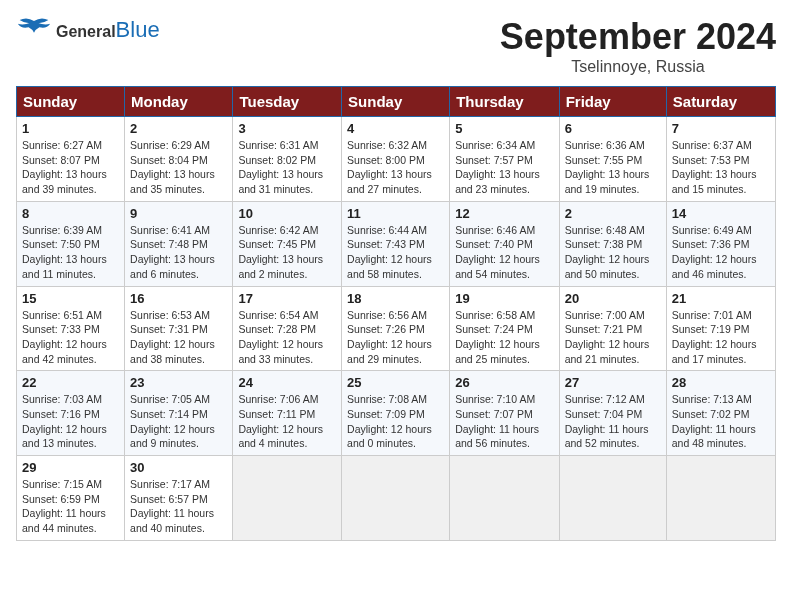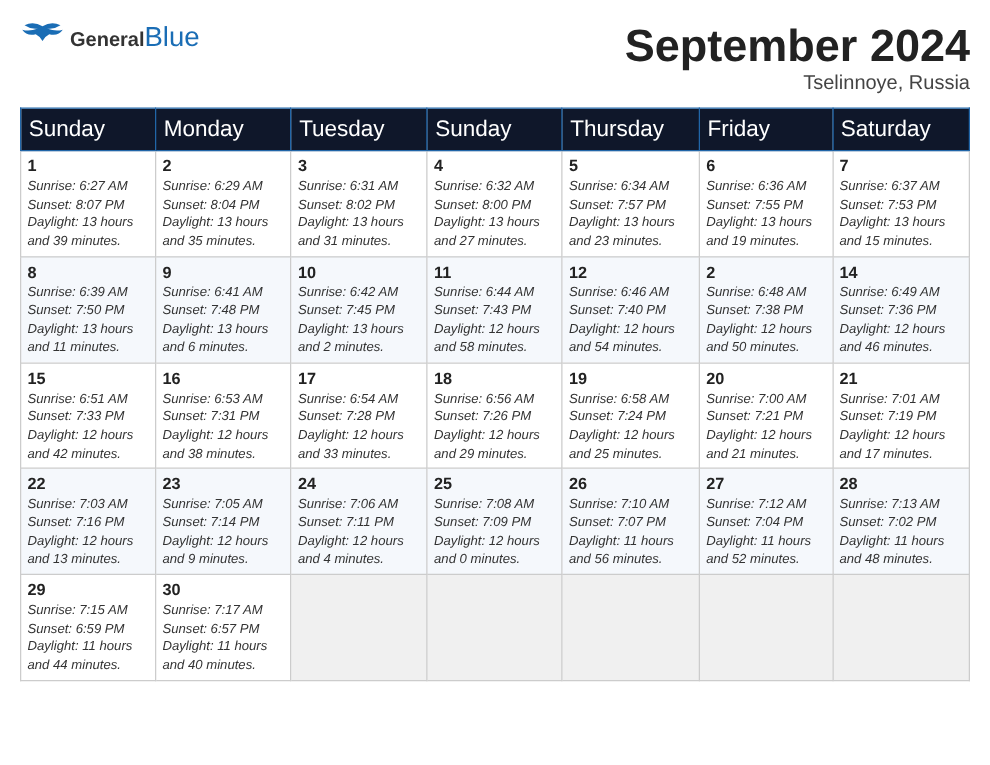--- a/index.html
+++ b/index.html
@@ -9,42 +9,42 @@
       width: 792px;
       min-height: 612px;
       padding: 16px;
     }
     .header {
       display: flex;
       justify-content: space-between;
       align-items: flex-start;
       margin-bottom: 10px;
     }
-    .title-block { text-align: right; }
+    .title-block { text-align: center; }
     .month-title {
       font-size: 36px;
       font-weight: bold;
       color: #222;
     }
     .subtitle {
       font-size: 16px;
       color: #444;
     }
     table {
       width: 100%;
       border-collapse: collapse;
       font-size: 11px;
     }
     thead tr th {
-      background: #0f172a;
+      background: #7f1d1d;
       color: #fff;
       text-align: left;
       padding: 6px 6px;
-      font-size: 18px;
-      font-weight: normal;
+      font-size: 15px;
+      font-weight: bold;
       border: 1px solid #2166a8;
     }
     tbody tr td {
       border: 1px solid #ccc;
       vertical-align: top;
       padding: 4px 5px;
       width: 113px;
       min-height: 80px;
       background: #fff;
     }
@@ -53,21 +53,20 @@
       font-size: 13px;
       font-weight: bold;
       color: #222;
       display: block;
       margin-bottom: 2px;
     }
     .day-info {
       color: #333;
       font-size: 10.5px;
       line-height: 1.4;
-      font-style: italic;
     }
     .empty-cell { background: #f0f0f0 !important; }
     .logo-wrapper {
       display: flex;
       align-items: center;
       gap: 4px;
     }
     .logo-blue { color: #1a6db5; font-weight: normal; font-size: 22px; }
     .logo-dark { color: #333; font-weight: bold; font-size: 16px; }
     .bird-svg { width: 36px; height: 28px; }

